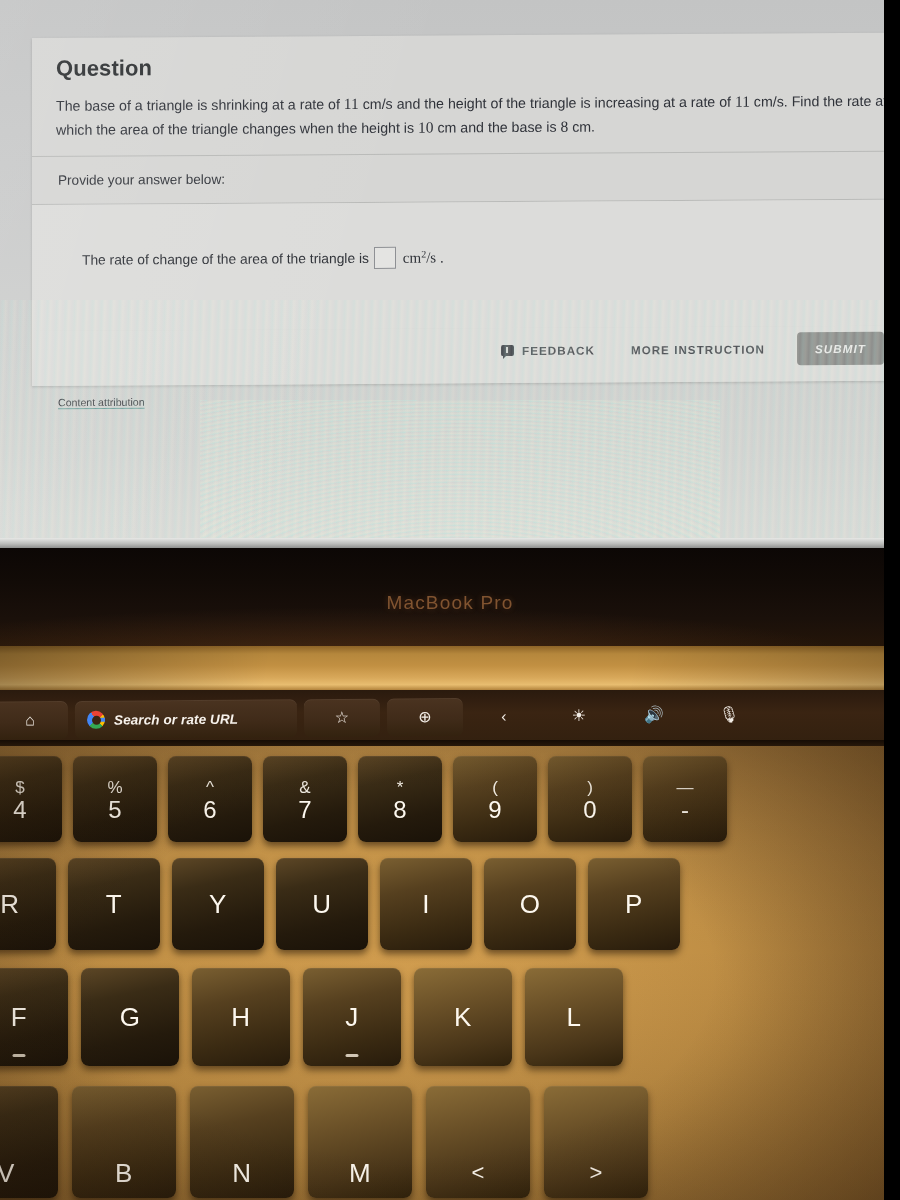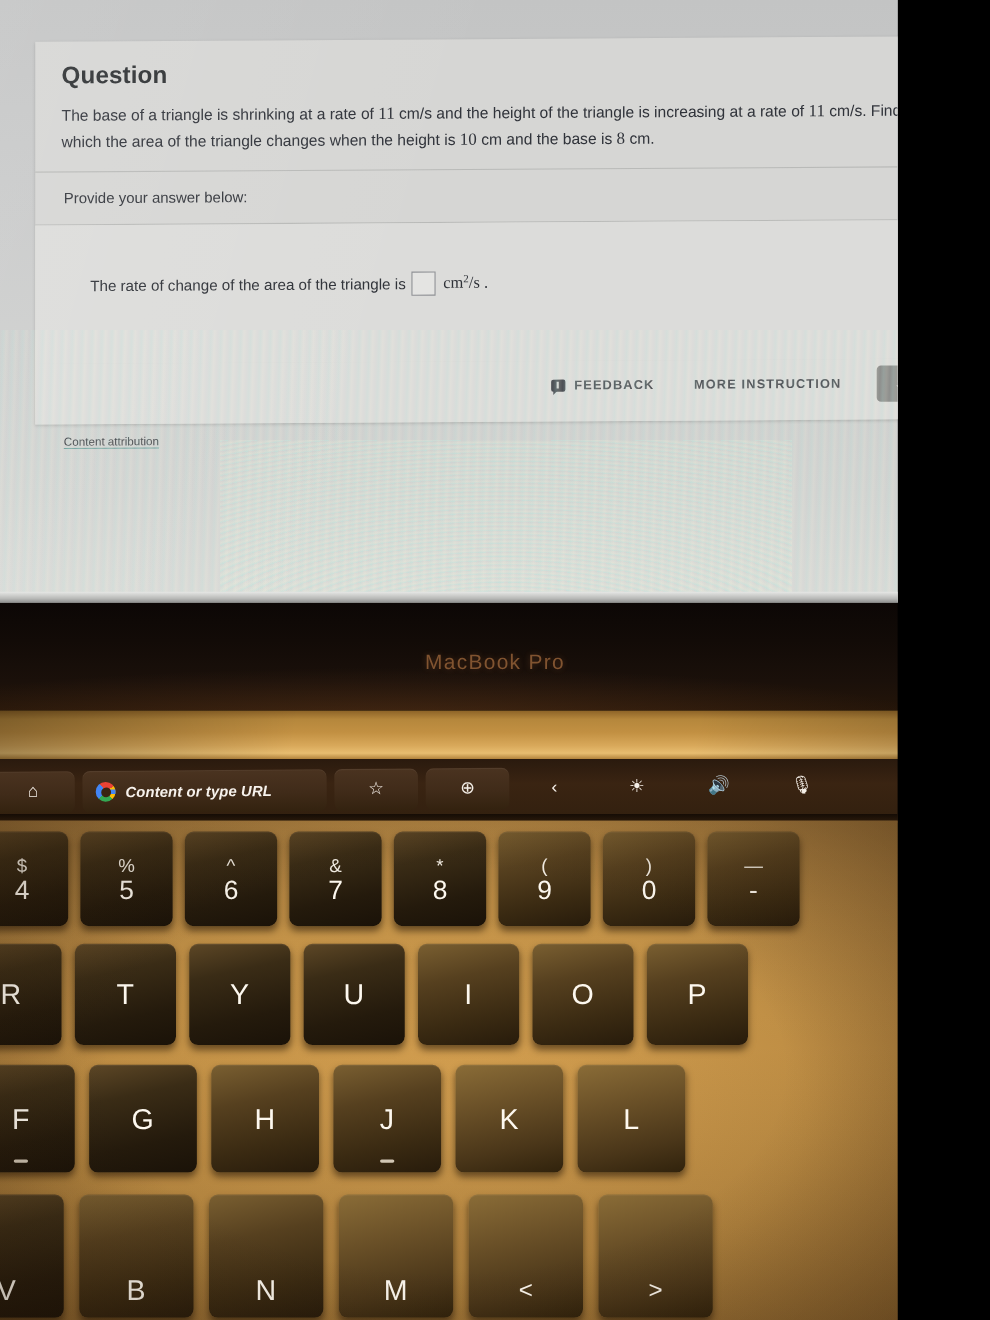--- a/index.html
+++ b/index.html
@@ -1,21 +1,21 @@
 <!DOCTYPE html>
 <html><head>
 <meta charset="utf-8">
 <title>Question Screenshot</title>
 <style>
   html,body{margin:0;padding:0;background:#000;}
   body{
     width:900px;height:1200px;overflow:hidden;position:relative;
     font-family:"Liberation Sans", sans-serif;
   }
-  #root{position:absolute;inset:0;width:816px;height:1200px;overflow:hidden;}
+  #root{position:absolute;inset:0;width:884px;height:1200px;overflow:hidden;}
 
   
   .screen{
     position:absolute;left:0;top:0;width:900px;height:548px;
     background:#c9c9c9;
     overflow:hidden;
   }
   
   .screen-bg{
     position:absolute;inset:0;
@@ -314,21 +314,21 @@
   <div class="hinge"></div>
   <div class="hinge-shadow"></div>
 
   <div class="touchbar">
     <div class="tb-strip">
       <div class="tb-btn tb-w-sm">
         <span class="tb-icon">⌂</span>
       </div>
       <div class="tb-btn tb-w-url">
         <span class="glogo"></span>
-        <span class="tb-url-text">Content or type URL</span>
+        <span class="tb-url-text">Search or rate URL</span>
       </div>
       <div class="tb-btn tb-w-sm">
         <span class="tb-icon">☆</span>
       </div>
       <div class="tb-btn tb-w-sm">
         <span class="tb-icon">⊕</span>
       </div>
       <div class="tb-btn tb-plain">
         <span class="tb-icon">‹</span>
       </div>

